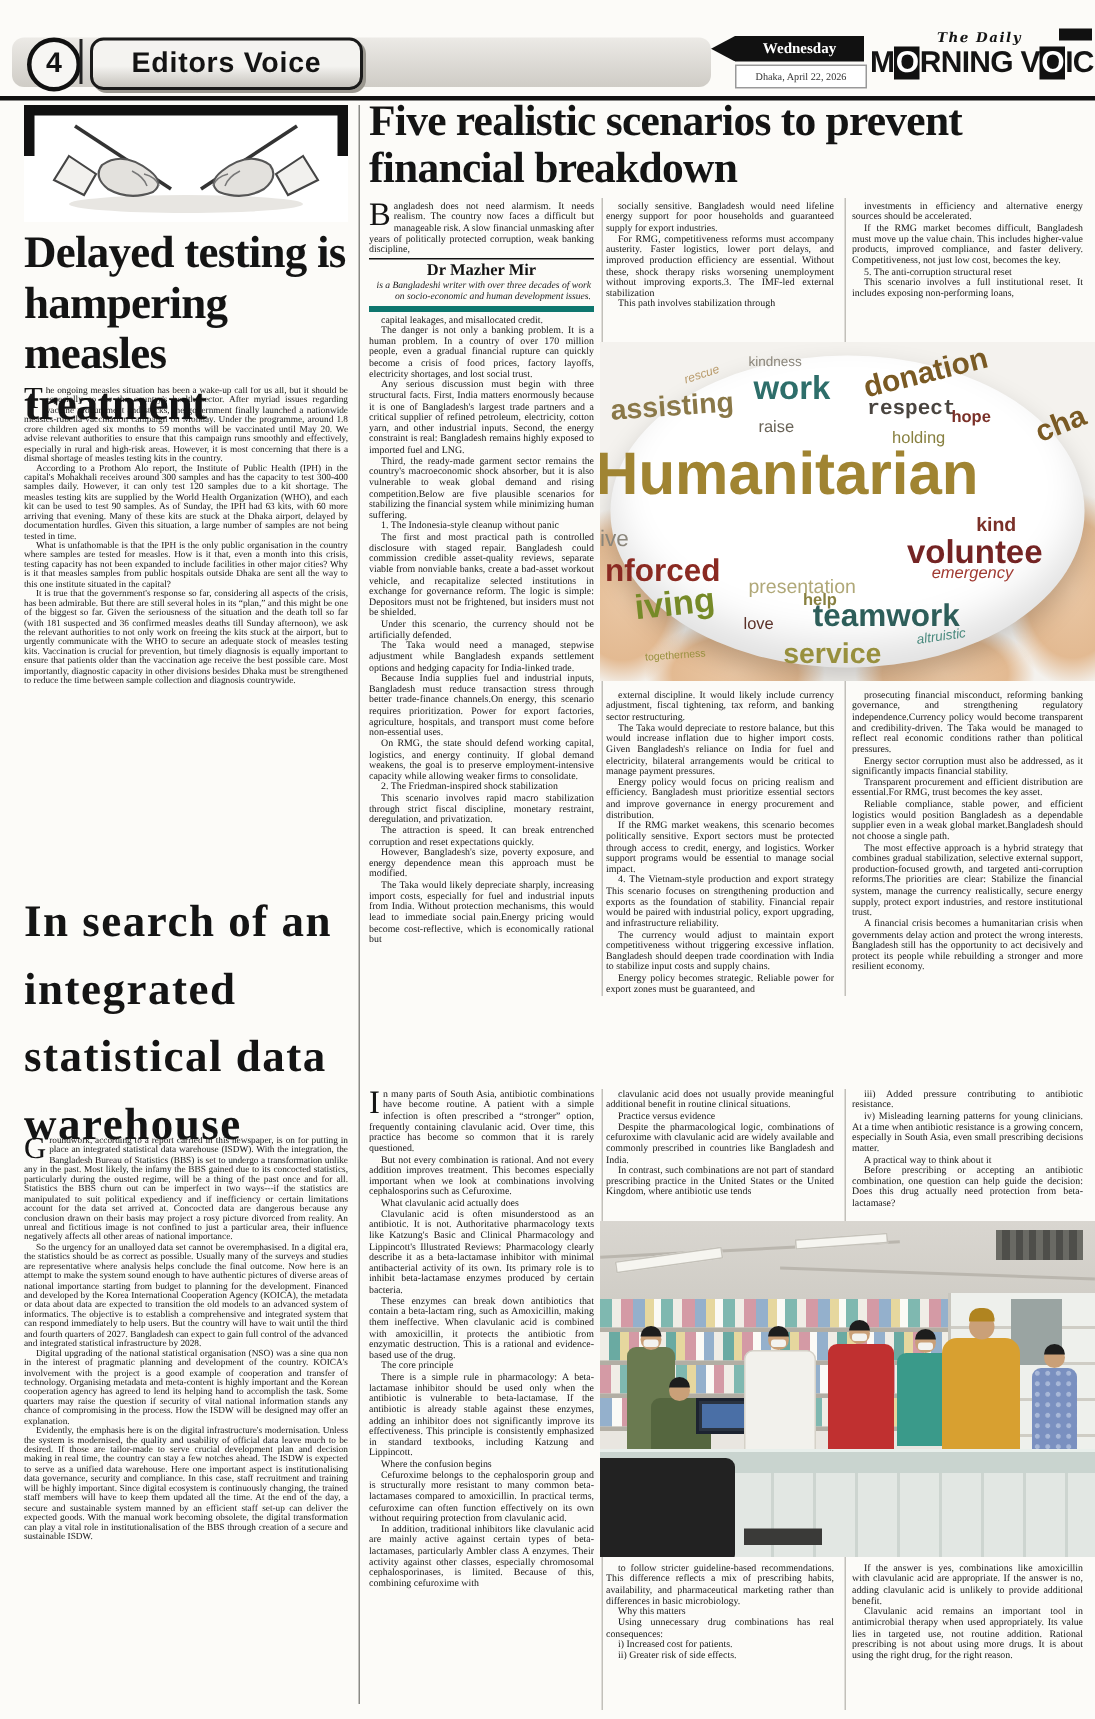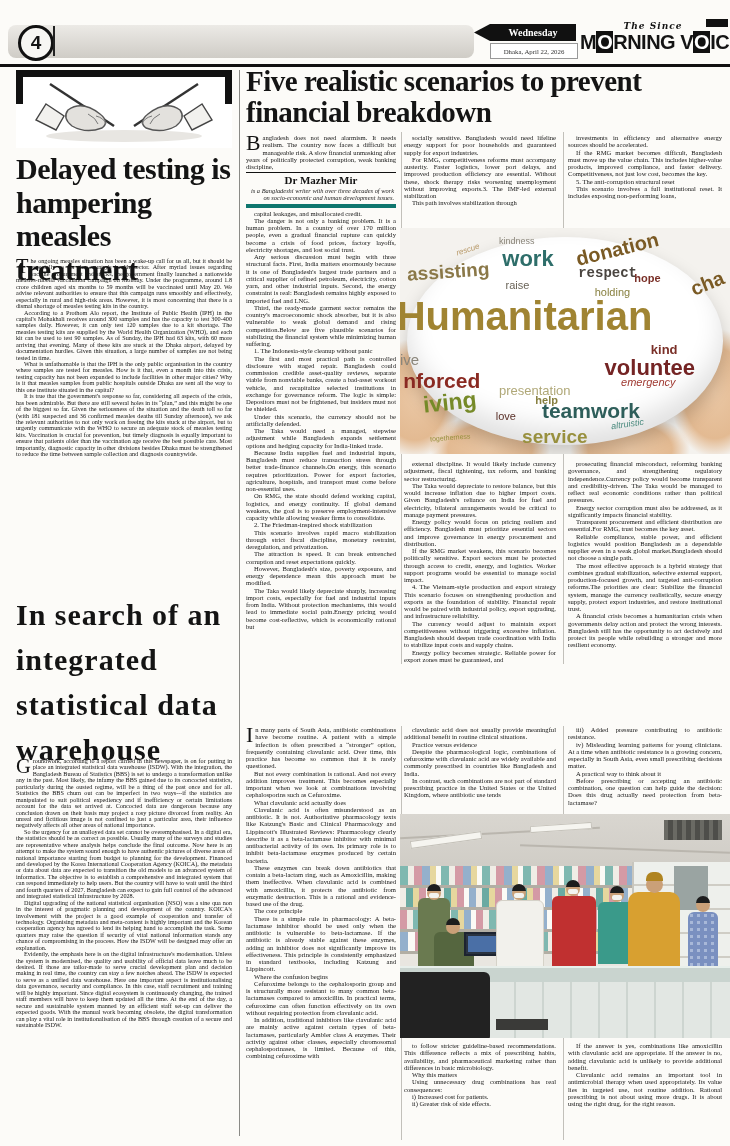--- a/index.html
+++ b/index.html
@@ -86,30 +86,33 @@
 </head>
 <body>
 
 <div class="page">
 
   <div class="hdr-band"></div>
   <div class="badge">
     <span>4</span>
   </div>
   <div class="badge-sep"></div>
+  <div class="ev-box">
+    <span>Editors Voice</span>
+  </div>
   <div class="wed-arrow"></div>
   <div class="wed-box">
     <span>Wednesday</span>
   </div>
   <div class="date-box">
     <span>Dhaka, April 22, 2026</span>
   </div>
   <div class="masthead">
     <div class="mast-tag"></div>
-    <div class="mast-top">The Since</div>
+    <div class="mast-top">The Daily</div>
     <div class="mast-main"><span>M</span><span class="ob">O</span><span>RNING</span> <span>V</span><span class="ob">O</span><span>ICE</span></div>
   </div>
   <div class="hdr-rule"></div>
 
   <div class="vdiv" style="left:239px;top:70px;height:1066px;"></div>
   <div class="vdiv light" style="left:401px;top:132px;height:532px;"></div>
   <div class="vdiv light" style="left:563px;top:132px;height:532px;"></div>
   <div class="vdiv light" style="left:401px;top:726px;height:414px;"></div>
   <div class="vdiv light" style="left:563px;top:726px;height:414px;"></div>
 

